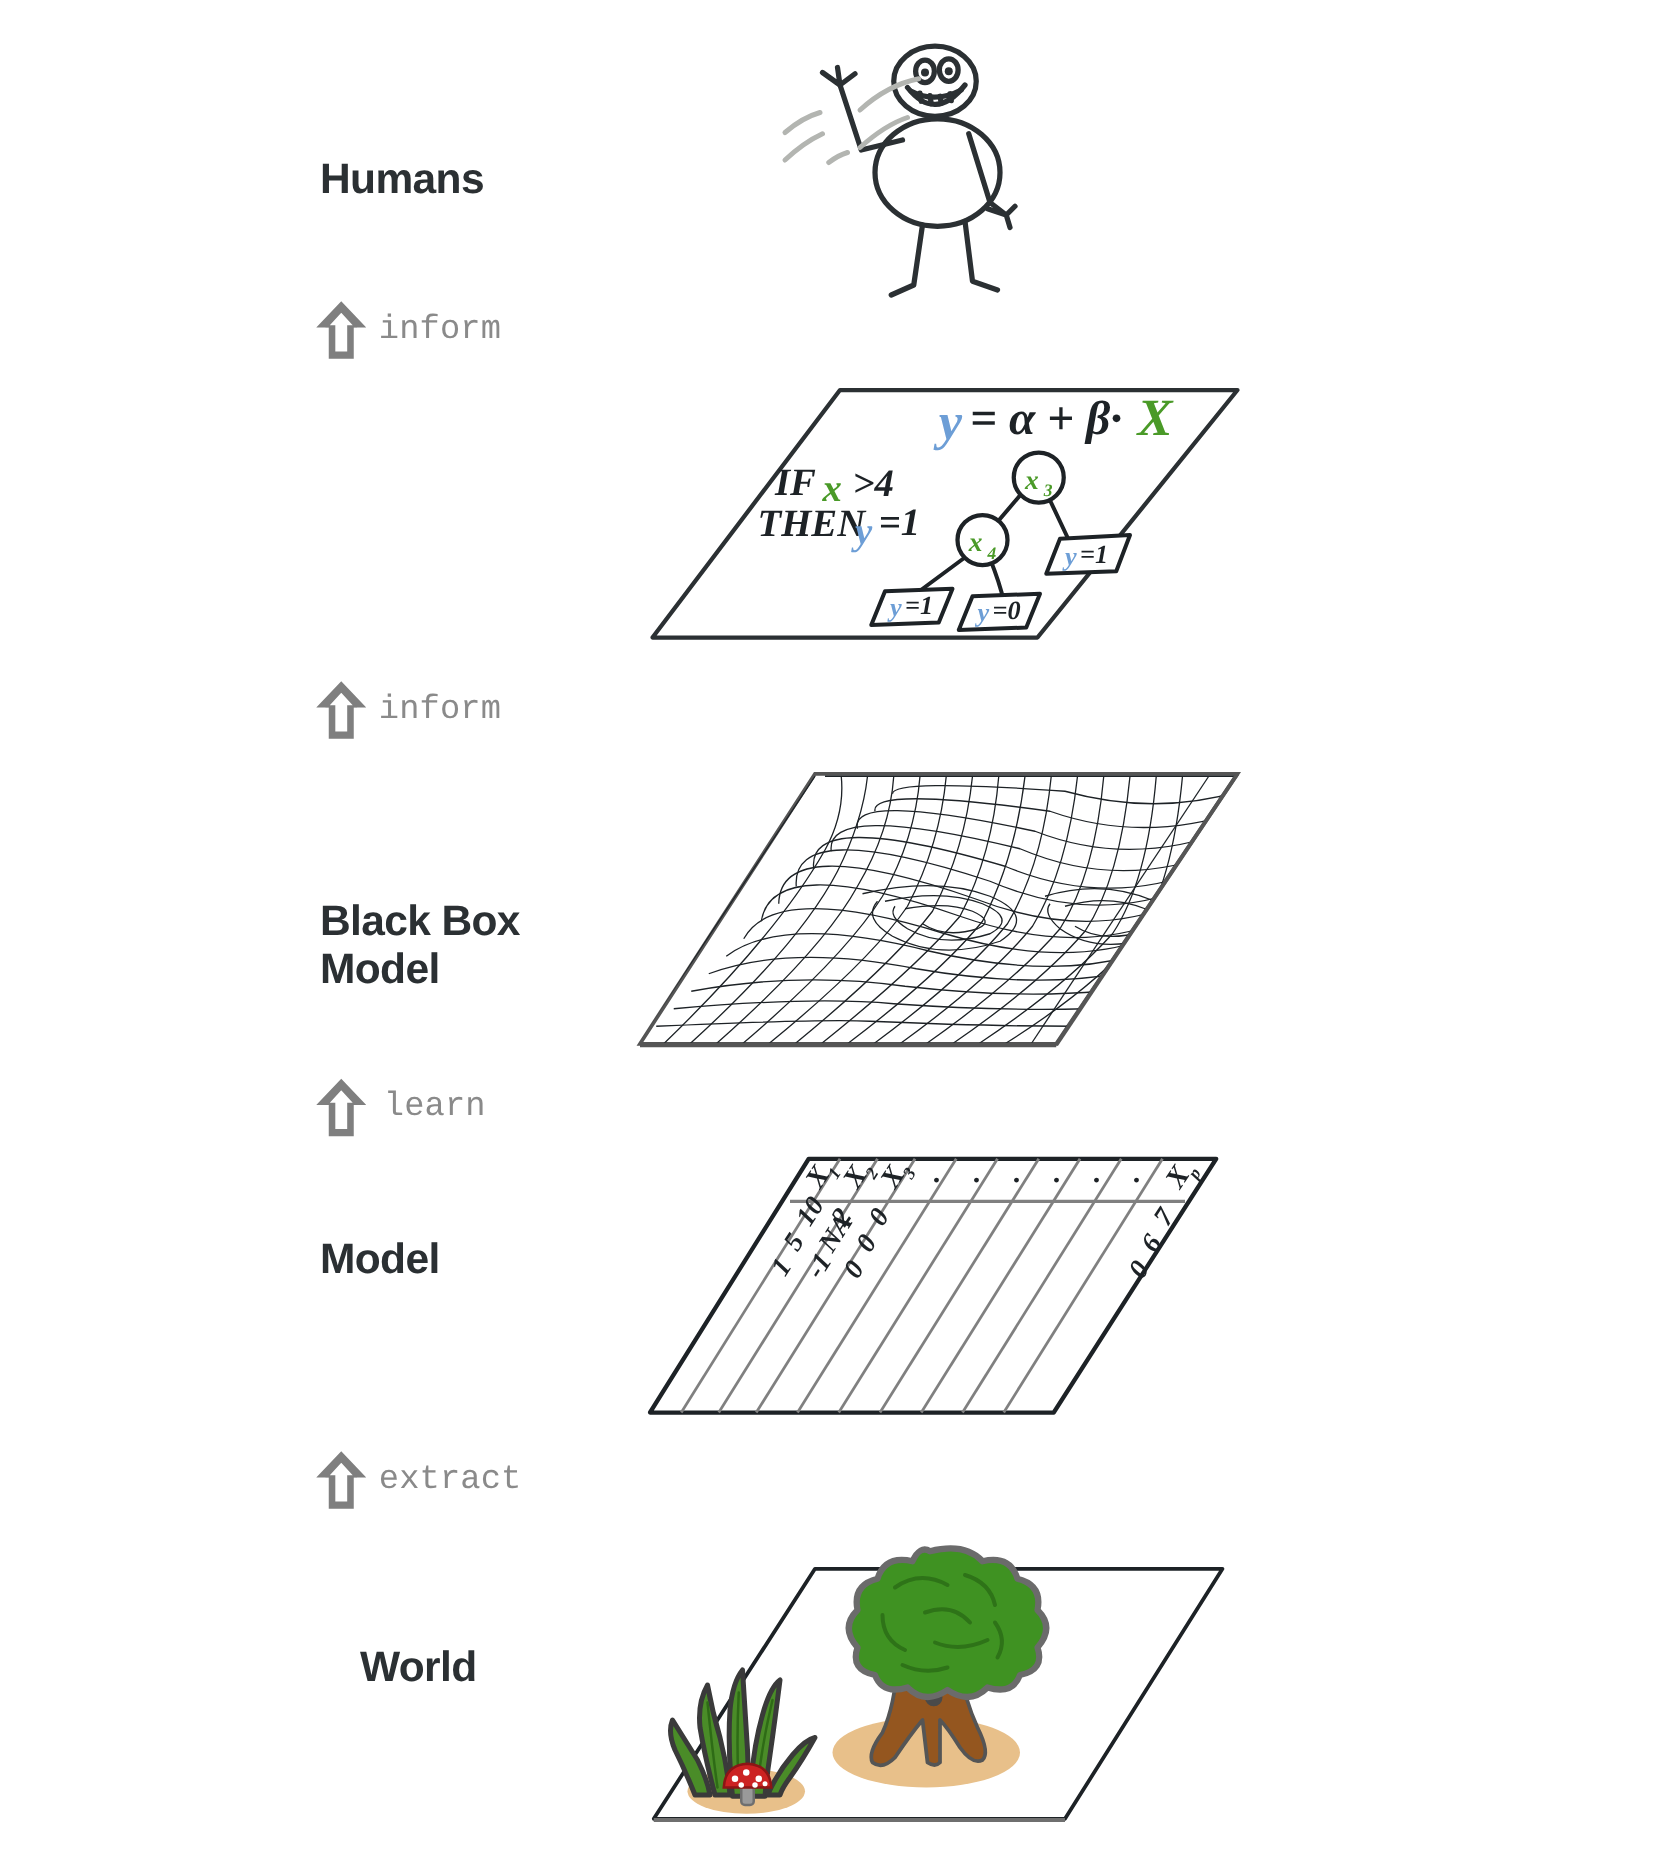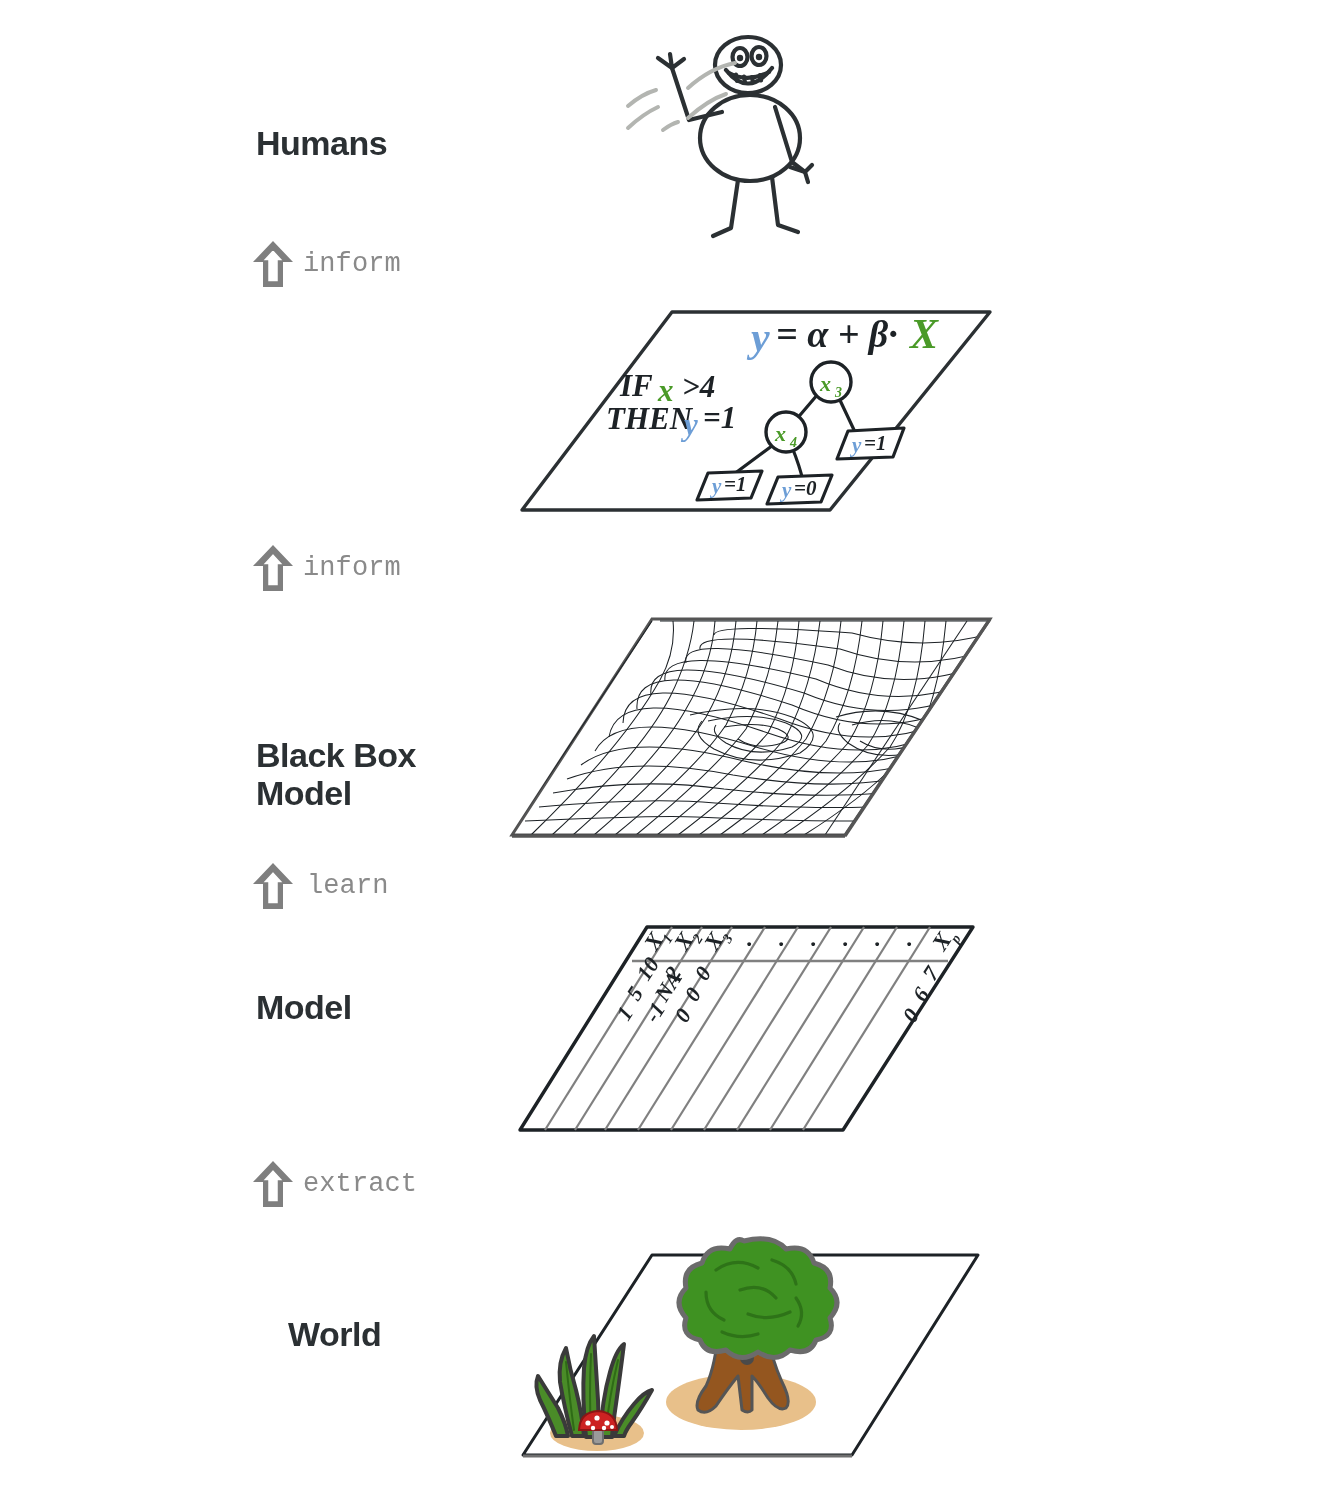--- a/index.html
+++ b/index.html
@@ -185,21 +185,21 @@
   </div>
 
   <div class="relation" style="top:544px;">
     <svg class="arrow-icon" viewBox="0 0 42 48">
       <path d="M21 1 L41 22 L31 22 L31 47 L11 47 L11 22 L1 22 Z" fill="#7f7f7f"></path>
       <path d="M21 9 L32 21 L26.5 21 L26.5 42 L15.5 42 L15.5 21 L10 21 Z" fill="#ffffff" stroke="#7f7f7f" stroke-width="1.5"></path>
     </svg>
     <span class="relation-label">inform</span>
   </div>
 
-  <div class="layer-label" style="top:736px;">Black Box
+  <div class="layer-label" style="top:718px;">Black Box
 Model</div>
 
   <div class="panel" style="left:500px; top:605px; width:500px; height:245px;">
     <svg width="500" height="245" viewBox="0 0 500 245">
       <defs>
         <clipPath id="meshclip">
           <path d="M152 10 L492 10 L345 232 L10 232 Z"></path>
         </clipPath>
       </defs>
 

